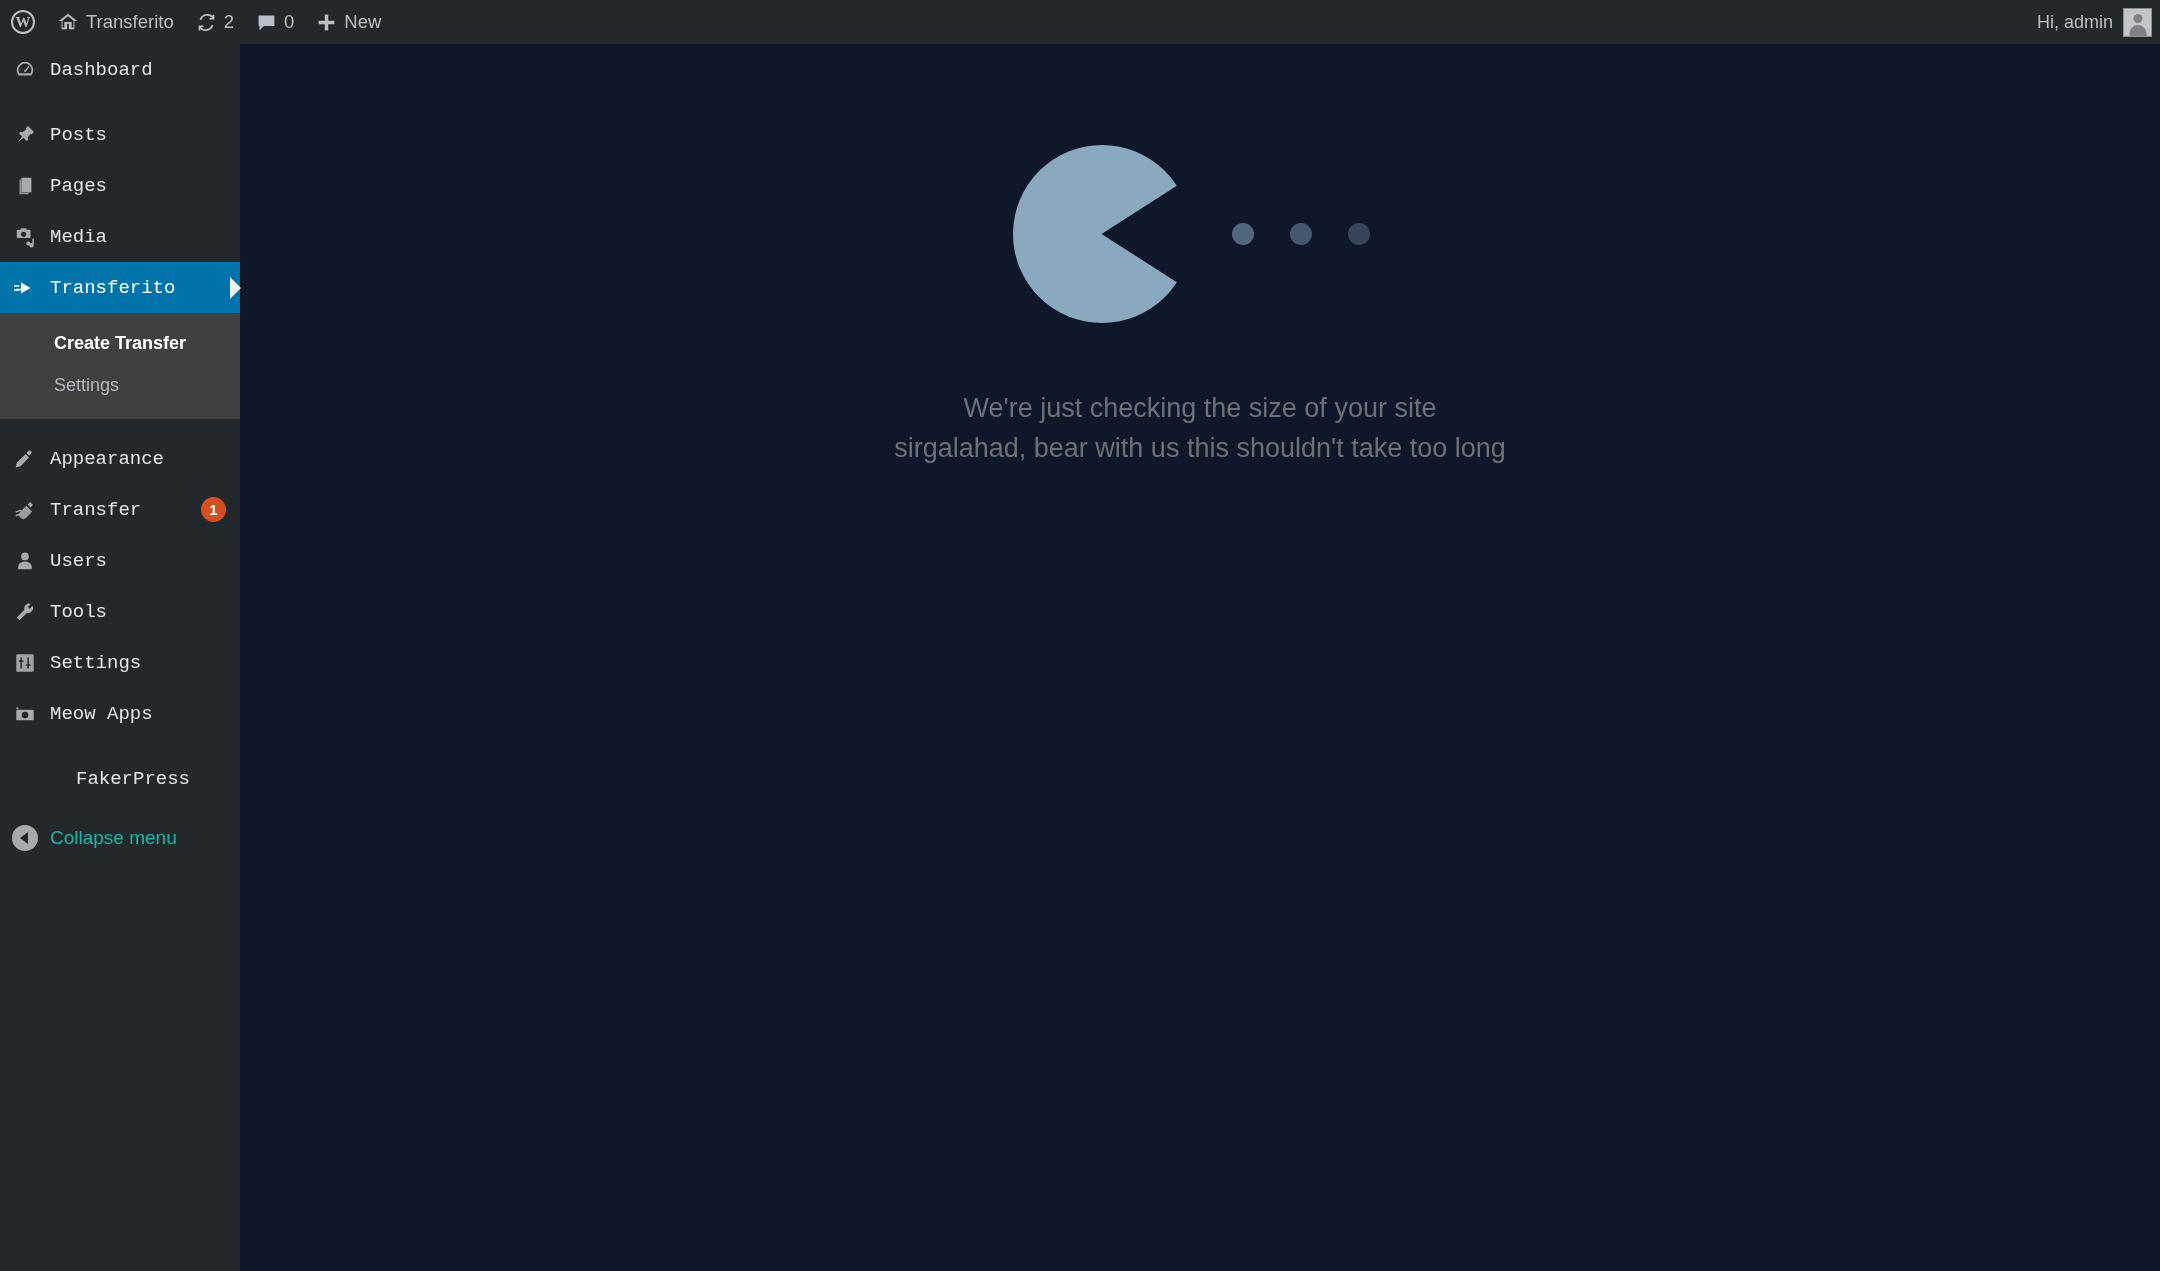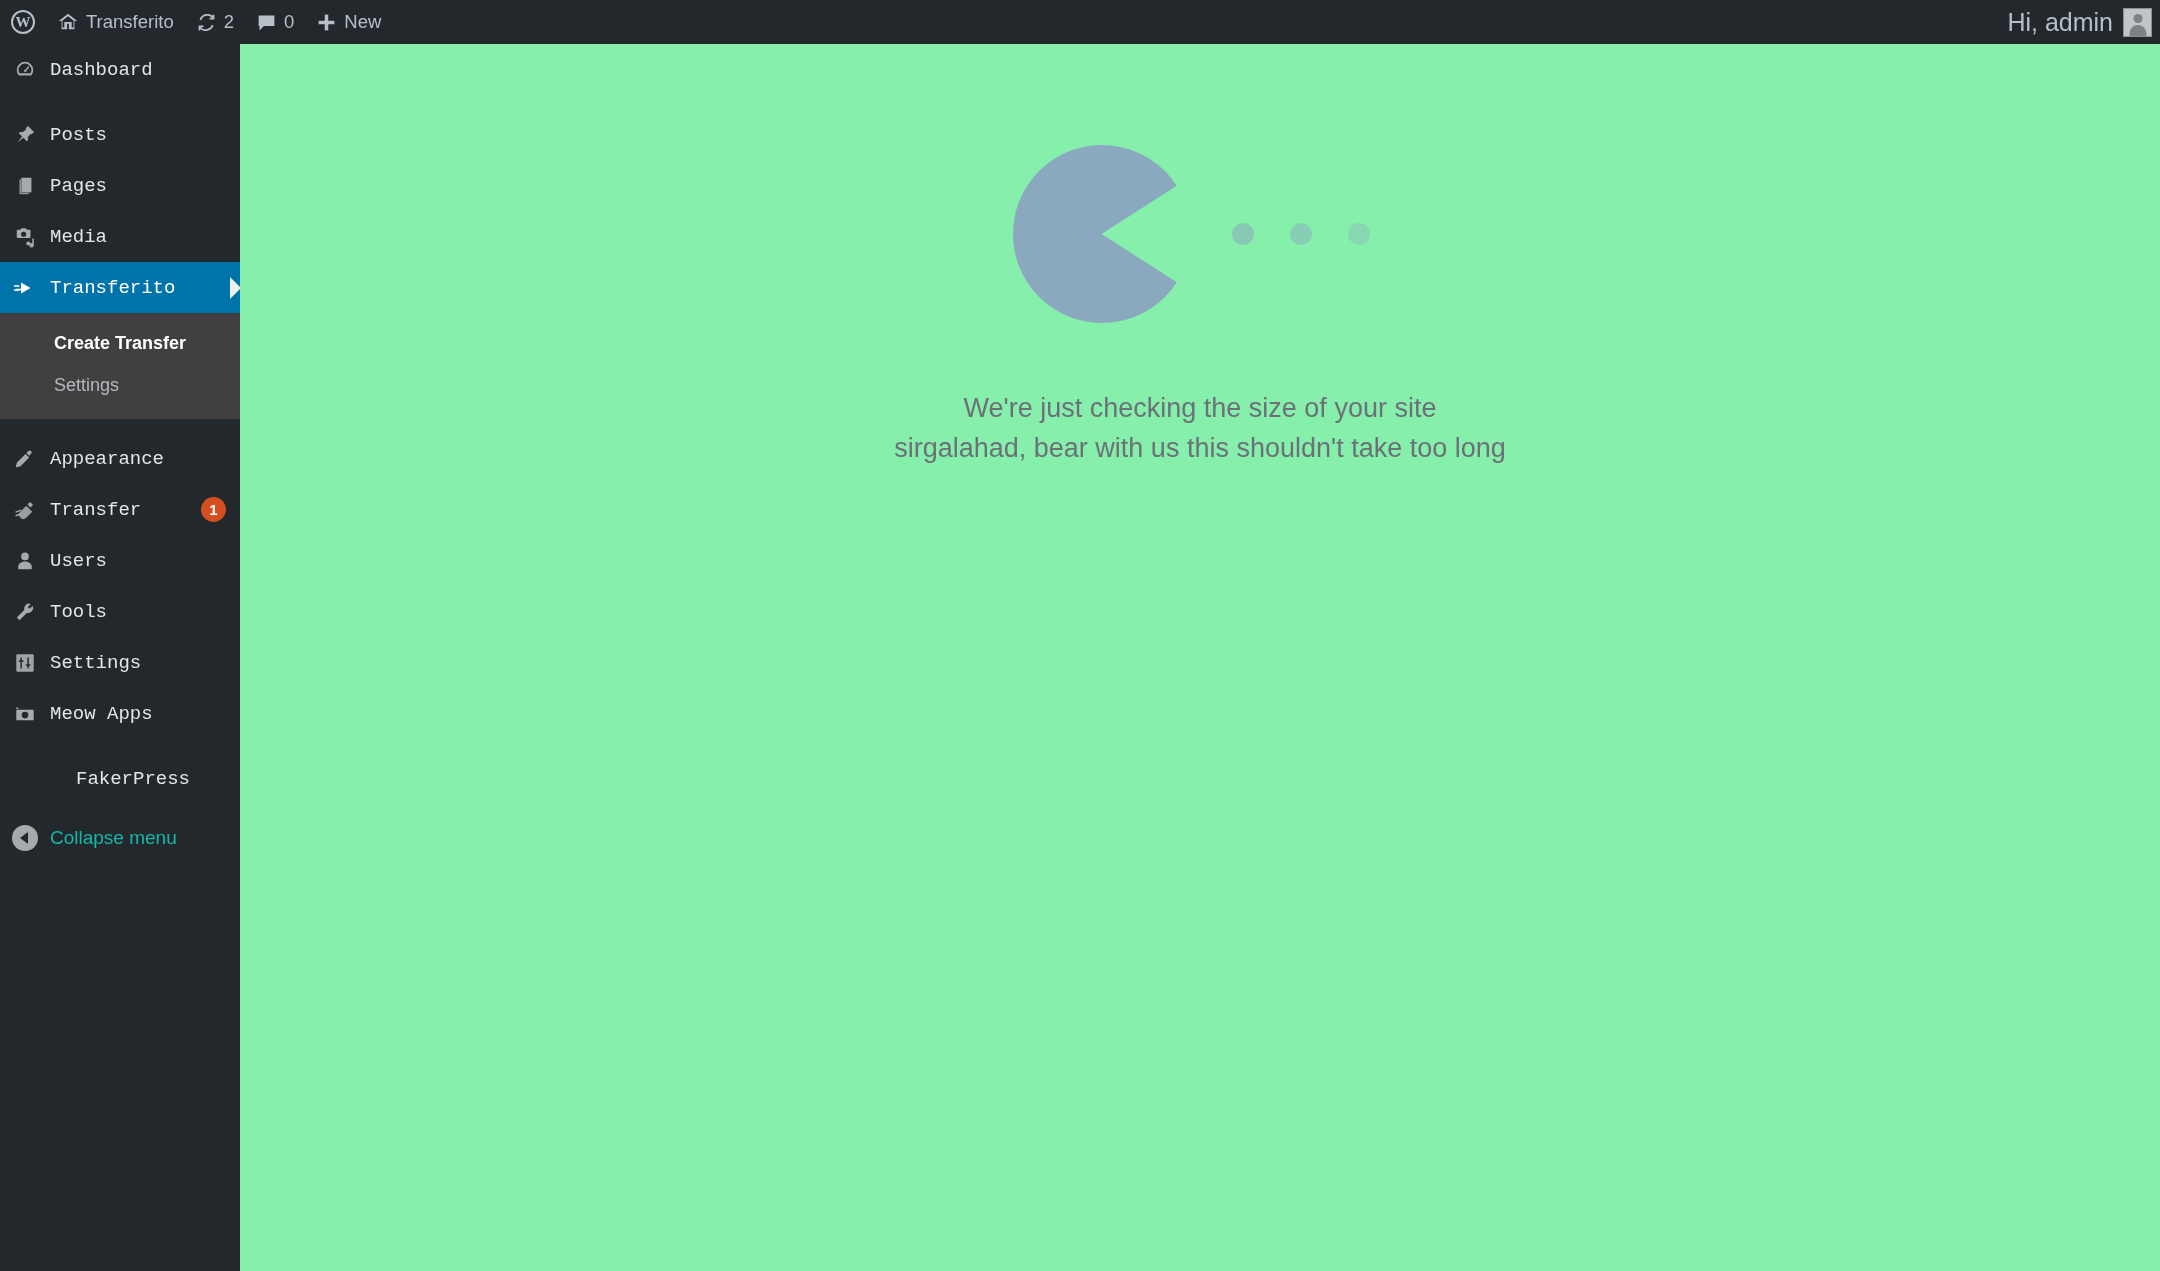--- a/index.html
+++ b/index.html
@@ -31,21 +31,21 @@
     color: #b7bfc7;
     font-size: 18.5px;
     font-family: "Liberation Sans", sans-serif;
     text-decoration: none;
     white-space: nowrap;
     cursor: pointer;
   }
   .ab-item .ab-label { margin-left: 7px; }
   .ab-spacer { flex: 1 1 auto; }
   .ab-right { display: flex; align-items: center; height: 44px; padding-right: 8px; }
-  .ab-howdy { color: #b7bfc7; font-size: 25px; padding: 0 10px; }
+  .ab-howdy { color: #b7bfc7; font-size: 18px; padding: 0 10px; }
   .ab-avatar {
     width: 29px; height: 29px;
     background: #c3c4c7;
     border: 1px solid #8c8f94;
     position: relative;
     overflow: hidden;
     flex: 0 0 auto;
   }
   .ab-avatar::before {
     content: "";
@@ -186,21 +186,21 @@
     border-color: transparent #23282d transparent transparent;
     margin-right: 2px;
   }
 
   
   #wpcontent {
     position: absolute;
     top: 44px; left: 240px;
     width: 1920px;
     height: 1227px;
-    background: #86efac;
+    background: #0f172a;
     overflow: hidden;
   }
   #loader-wrap {
     position: absolute;
     top: 0; left: 0;
     width: 1920px;
     height: 560px;
     display: flex;
     flex-direction: column;
     align-items: center;

